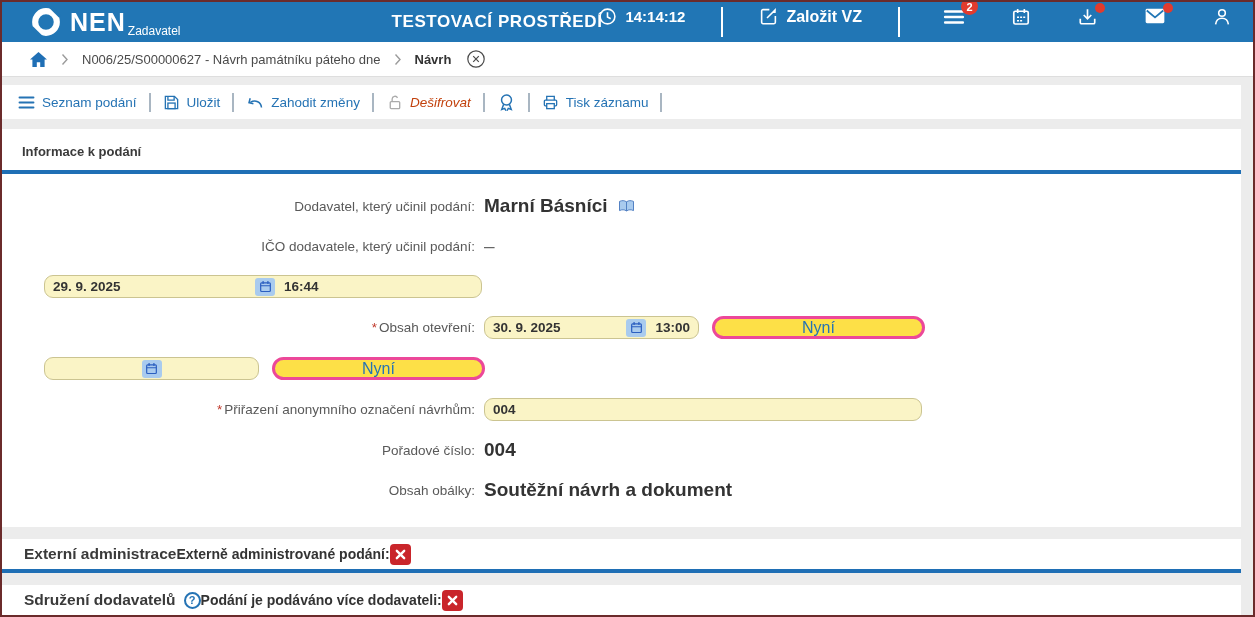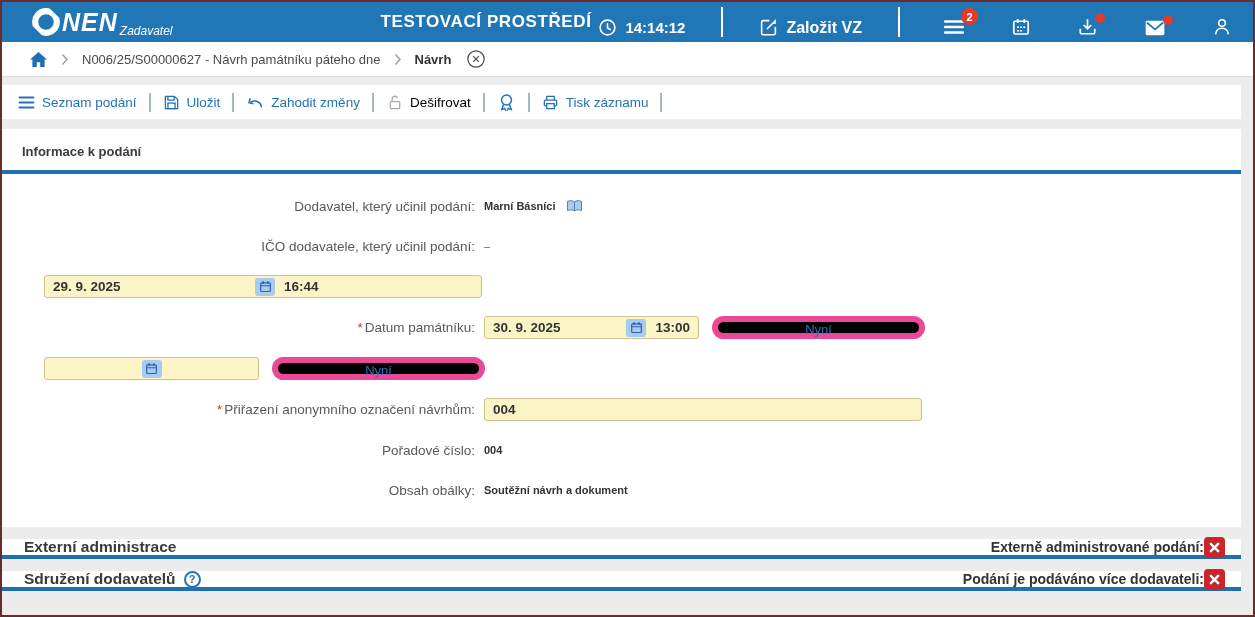--- a/index.html
+++ b/index.html
@@ -12,29 +12,29 @@
     color:#333;
   }
   svg { display:block; }
 
   
   .header {
     height:40px; background:#2176B5; color:#fff;
     display:flex; align-items:center; position:relative;
     padding:0 14px 0 28px;
   }
-  .brand { display:flex; align-items:center; gap:0;font-style:italic; }
+  .brand { display:flex; align-items:center; gap:8px; }
   .brand-text { display:flex; align-items:flex-end; }
   .brand-nen { font-size:25px; font-weight:bold; letter-spacing:1px; line-height:1; }
   .brand-sub { font-size:12px; margin-left:2px; margin-bottom:-3px; }
   .env-title {
-    position:absolute; left:484px; transform:translateX(-50%);
+    position:absolute; left:495px; transform:translateX(-50%);
     font-size:17px; font-weight:bold; letter-spacing:.6px; white-space:nowrap;
   }
-  .header-right { margin-left:auto; display:flex; align-items:flex-end; gap:32px; }
+  .header-right { margin-left:auto; display:flex; align-items:flex-start; gap:32px; }
   .hgroup { display:flex; align-items:center; gap:8px; cursor:pointer; }
   .htime { font-size:15px; font-weight:bold; }
   .hcreate { font-size:16px; font-weight:bold; }
   .hsep { width:2px; height:30px; background:#fff; margin:0 4px; }
   .hicon { position:relative; padding:0 7px; cursor:pointer; }
   .badge {
     position:absolute; top:-9px; right:-6px; min-width:17px; height:17px;
     background:#E23B2E; border-radius:50%; color:#fff; font-size:11px; font-weight:bold;
     display:flex; align-items:center; justify-content:center; padding:0 3px;
   }
@@ -48,62 +48,62 @@
   }
   .bc-current { font-weight:bold; color:#333; }
   .bc-close { margin-left:2px; cursor:pointer; }
 
   
   .toolbar {
     margin-top:8px; margin-right:12px; background:#fff; height:34px;
     display:flex; align-items:center; padding-left:14px; font-size:13.5px;text-align:right;
   }
   .tb-item { display:flex; align-items:center; gap:7px; color:#2573B4; cursor:pointer; white-space:nowrap; padding:0 2px; }
-  .tb-item.disabled { color:#000000; cursor:default; }
+  .tb-item.disabled { color:#c2410c; cursor:default;font-style:italic; }
   .tb-sep { width:2px; height:19px; background:#A9B6C2; margin:0 10px; }
 
   
   .card { background:#fff; margin-right:12px; }
   .card-info { margin-top:10px; padding-bottom:26px; }
   .card-title { font-size:13px; font-weight:bold; color:#3A3A3A; padding:15px 0 11px 20px; }
   .blue-bar { height:4px; background:#1F6FB5; }
 
   .form { padding-top:21px; }
   .frow { display:flex; align-items:center; min-height:22px; margin-bottom:18px;padding-left:33px; }
   .frow:last-child { margin-bottom:0; }
   .lbl { width:440px; flex:none; text-align:right; font-size:13.5px; color:#595959; }
   .req { color:#C0392B; margin-right:2px; }
   .lbl .boxed { display:inline-block; border:1px solid #C9342C; padding:3px 6px 4px; }
-  .fval { margin-left:9px; font-size:11px; font-weight:bold; color:#333; display:flex; align-items:center; gap:10px; }
+  .fval { margin-left:9px; font-size:19px; font-weight:bold; color:#333; display:flex; align-items:center; gap:10px; }
   .fval.dim { font-weight:normal; color:#666; }
 
   .yfield {
     margin-left:9px; height:23px; background:#FAF4C6; border:1px solid #CBC491;
-    border-radius:3px; display:flex; align-items:center; padding:0 8px;
+    border-radius:9px; display:flex; align-items:center; padding:0 8px;
     font-size:13.5px; font-weight:bold; color:#333;
   }
   .yfield.wide { width:438px; }
   .yfield.short { width:215px; }
   .yfield.centered { justify-content:center; }
   .fdate-wide { width:202px; }
   .fdate-short { flex:1; }
   .ftime { margin-left:9px; }
   .calbtn {
     width:20px; height:18px; background:#A9CBEE; border-radius:3px;
     display:flex; align-items:center; justify-content:center; cursor:pointer; flex:none;
   }
   .nyni {
-    margin-left:13px; width:213px; height:23px; background:#000000;
-    border:6px solid #ec4899; border-radius:12px; color:#2573B4;
-    font-size:13px; font-family:"Liberation Sans", sans-serif; cursor:pointer;
+    margin-left:13px; width:213px; height:23px; background:#fde047;
+    border:3px solid #ec4899; border-radius:12px; color:#2573B4;
+    font-size:16px; font-family:"Liberation Sans", sans-serif; cursor:pointer;
   }
 
   .card-mini {
-    margin-top:12px; height:20px; border-bottom:4px solid #1F6FB5;
-    display:flex; align-items:center; justify-content:space-between;
+    margin-top:12px; height:34px; border-bottom:4px solid #1F6FB5;
+    display:flex; align-items:center; 
     padding:0 16px 0 22px;
   }
   .mini-title { font-size:15.5px; font-weight:bold; color:#3A3A3A; display:flex; align-items:center; gap:8px; }
   .mini-right { display:flex; align-items:center; font-size:14px; font-weight:bold; color:#333; }
   .toggle-no {
     width:21px; height:21px; background:#C9252B; border-radius:4px;
     display:flex; align-items:center; justify-content:center; cursor:pointer;
   }
   .help-circle {
     width:17px; height:17px; border:2px solid #2573B4; border-radius:50%;
@@ -318,21 +318,21 @@
           <svg width="13" height="13" viewBox="0 0 14 14" fill="none" stroke="#2B5FC0" stroke-width="1.3">
             <rect x="1.8" y="3" width="10.4" height="9.4" rx="1"></rect>
             <path d="M4.4 1.2v3.2M9.6 1.2v3.2M1.8 6.2h10.4"></path>
           </svg>
         </span>
         <span class="ftime">16:44</span>
       </div>
     </div>
 
     <div class="frow">
-      <div class="lbl"><span class="req">*</span><span>Datum památníku:</span></div>
+      <div class="lbl"><span class="req">*</span><span>Obsah otevření:</span></div>
       <div class="yfield short">
         <span class="fdate-short">30. 9. 2025</span>
         <span class="calbtn">
           <svg width="13" height="13" viewBox="0 0 14 14" fill="none" stroke="#2B5FC0" stroke-width="1.3">
             <rect x="1.8" y="3" width="10.4" height="9.4" rx="1"></rect>
             <path d="M4.4 1.2v3.2M9.6 1.2v3.2M1.8 6.2h10.4"></path>
           </svg>
         </span>
         <span class="ftime">13:00</span>
       </div>

